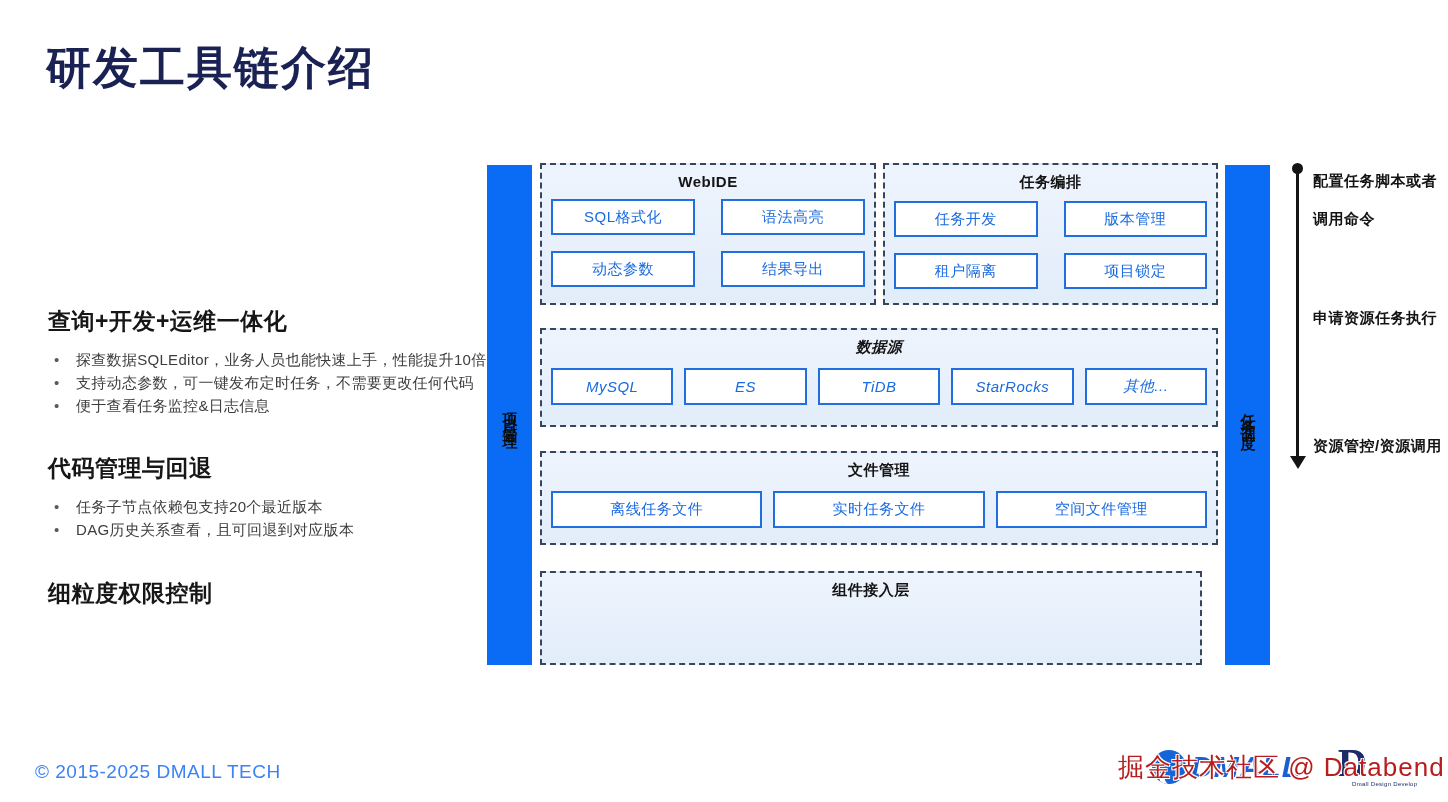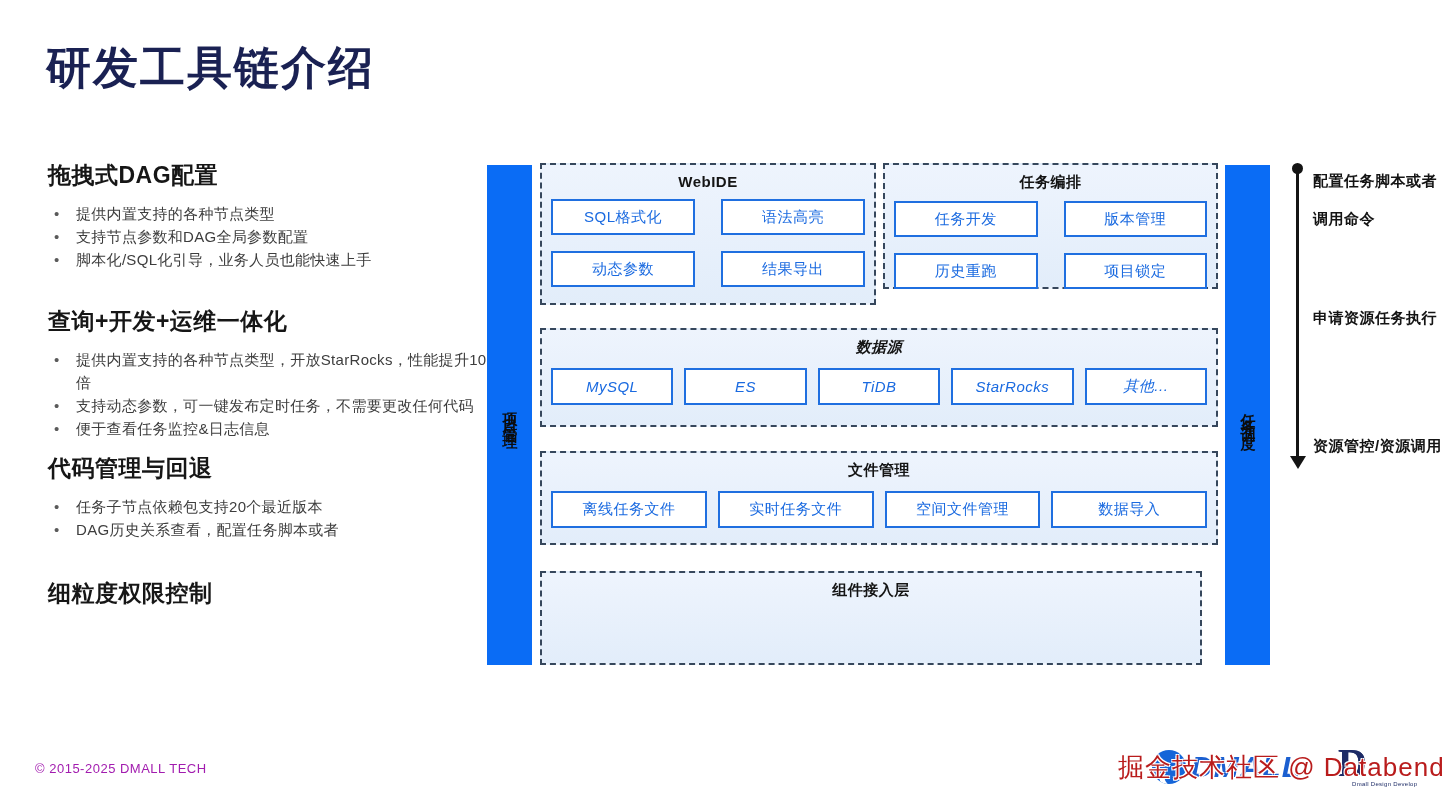--- a/index.html
+++ b/index.html
@@ -40,21 +40,21 @@
   .vbar-right { left:738px; }
   .vbar span {
     writing-mode:vertical-lr; text-orientation:upright;
     font-size:15px; font-weight:600; color:#0c0c0c; letter-spacing:7px;
   }
   .group {
     position:absolute; border:2px dashed #36475c;
     background:linear-gradient(180deg,#eef4fd 0%,#e2edfa 100%);
   }
   .g1 { left:53px;  top:-2px;  width:336px; height:142px; }
-  .g2 { left:396px; top:-2px;  width:335px; height:126px; }
+  .g2 { left:396px; top:-2px;  width:335px; height:142px; }
   .g3 { left:53px;  top:163px; width:678px; height:99px;font-style:italic; }
   .g4 { left:53px;  top:286px; width:678px; height:94px; }
   .g5 { left:53px;  top:406px; width:662px; height:94px; }
   .group-title {
     text-align:center; font-size:15px; font-weight:700; color:#141414;
     padding-top:8px; letter-spacing:0.5px;
   }
   .row  { display:flex; gap:11px; padding:0 9px; margin-top:11px; }
   .grid2{ display:grid; grid-template-columns:1fr 1fr; gap:16px 26px; padding:0 9px; margin-top:9px; }
   .box {
@@ -70,22 +70,22 @@
   .ann-line  { position:absolute; left:1296px; top:170px; width:3px; height:287px;
                background:#141414; }
   .ann-arrow { position:absolute; left:1290px; top:456px; width:0; height:0;
                border-left:8px solid transparent; border-right:8px solid transparent;
                border-top:13px solid #141414; }
   .ann-text  { position:absolute; left:1313px; font-size:15px; font-weight:600;
                color:#141414; white-space:nowrap; letter-spacing:0.5px; }
   .ann-t1 { top:172px; } .ann-t2 { top:210px; } .ann-t3 { top:309px; } .ann-t4 { top:437px; }
 
   
-  .copyright { position:absolute; left:35px; top:761px; font-size:13px;
-               color:#a21caf; letter-spacing:0.5px; }
+  .copyright { position:absolute; left:35px; top:761px; font-size:19px;
+               color:#3b82f6; letter-spacing:0.5px; }
   .dmall-logo { position:absolute; left:1152px; top:750px; display:flex;
                 align-items:center; z-index:1; }
   .dmall-circle { width:34px; height:34px; border-radius:50%;
                   background:#1565d8; position:relative; overflow:hidden; }
   .dmall-circle::after { content:""; position:absolute; left:7px; top:7px; width:26px;
                   height:26px; border-radius:50%; border:5px solid #ffffff;
                   border-top-color:transparent; border-left-color:transparent;
                   transform:rotate(35deg); }
   .dmall-text { font-size:30px; font-weight:700; font-style:italic; color:#1b5fd0;
                 margin-left:5px; letter-spacing:1px; }
@@ -100,43 +100,35 @@
                font-size:26px; color:#b91c1c; letter-spacing:1px; white-space:nowrap;
                text-shadow:-1px -1px 0 #fff, 1px -1px 0 #fff, -1px 1px 0 #fff, 1px 1px 0 #fff; }
 </style>
 </head>
 <body>
 
 <div class="slide">
 
   <h1 class="page-title">研发工具链介绍</h1>
 
-  <div class="section sec-1">
-    <h2>拖拽式DAG配置</h2>
-    <ul>
-      <li>提供内置支持的各种节点类型</li>
-      <li>支持节点参数和DAG全局参数配置</li>
-      <li>脚本化/SQL化引导，业务人员也能快速上手</li>
-    </ul>
-  </div>
 
   <div class="section sec-2">
     <h2>查询+开发+运维一体化</h2>
     <ul>
-      <li>提供内置支持的各种节点类型，开放StarRocks，性能提升10倍</li>
+      <li>探查数据SQLEditor，业务人员也能快速上手，性能提升10倍</li>
       <li>支持动态参数，可一键发布定时任务，不需要更改任何代码</li>
       <li>便于查看任务监控&amp;日志信息</li>
     </ul>
   </div>
 
   <div class="section sec-3">
     <h2>代码管理与回退</h2>
     <ul>
       <li>任务子节点依赖包支持20个最近版本</li>
-      <li>DAG历史关系查看，配置任务脚本或者</li>
+      <li>DAG历史关系查看，且可回退到对应版本</li>
     </ul>
   </div>
 
   <div class="section sec-4">
     <h2>细粒度权限控制</h2>
   </div>
 
   <div class="diagram">
 
     <div class="vbar vbar-left">
@@ -151,21 +143,21 @@
         <div class="box">动态参数</div>
         <div class="box">结果导出</div>
       </div>
     </div>
 
     <div class="group g2">
       <div class="group-title">任务编排</div>
       <div class="grid2">
         <div class="box">任务开发</div>
         <div class="box">版本管理</div>
-        <div class="box">历史重跑</div>
+        <div class="box">租户隔离</div>
         <div class="box">项目锁定</div>
       </div>
     </div>
 
     <div class="group g3">
       <div class="group-title">数据源</div>
       <div class="row">
         <div class="box">MySQL</div>
         <div class="box">ES</div>
         <div class="box">TiDB</div>
@@ -173,21 +165,20 @@
         <div class="box">其他...</div>
       </div>
     </div>
 
     <div class="group g4">
       <div class="group-title">文件管理</div>
       <div class="row">
         <div class="box">离线任务文件</div>
         <div class="box">实时任务文件</div>
         <div class="box">空间文件管理</div>
-        <div class="box">数据导入</div>
       </div>
     </div>
 
     <div class="group g5">
       <div class="group-title">组件接入层</div>
     </div>
 
     <div class="vbar vbar-right">
       <span>任务调度</span>
     </div>

